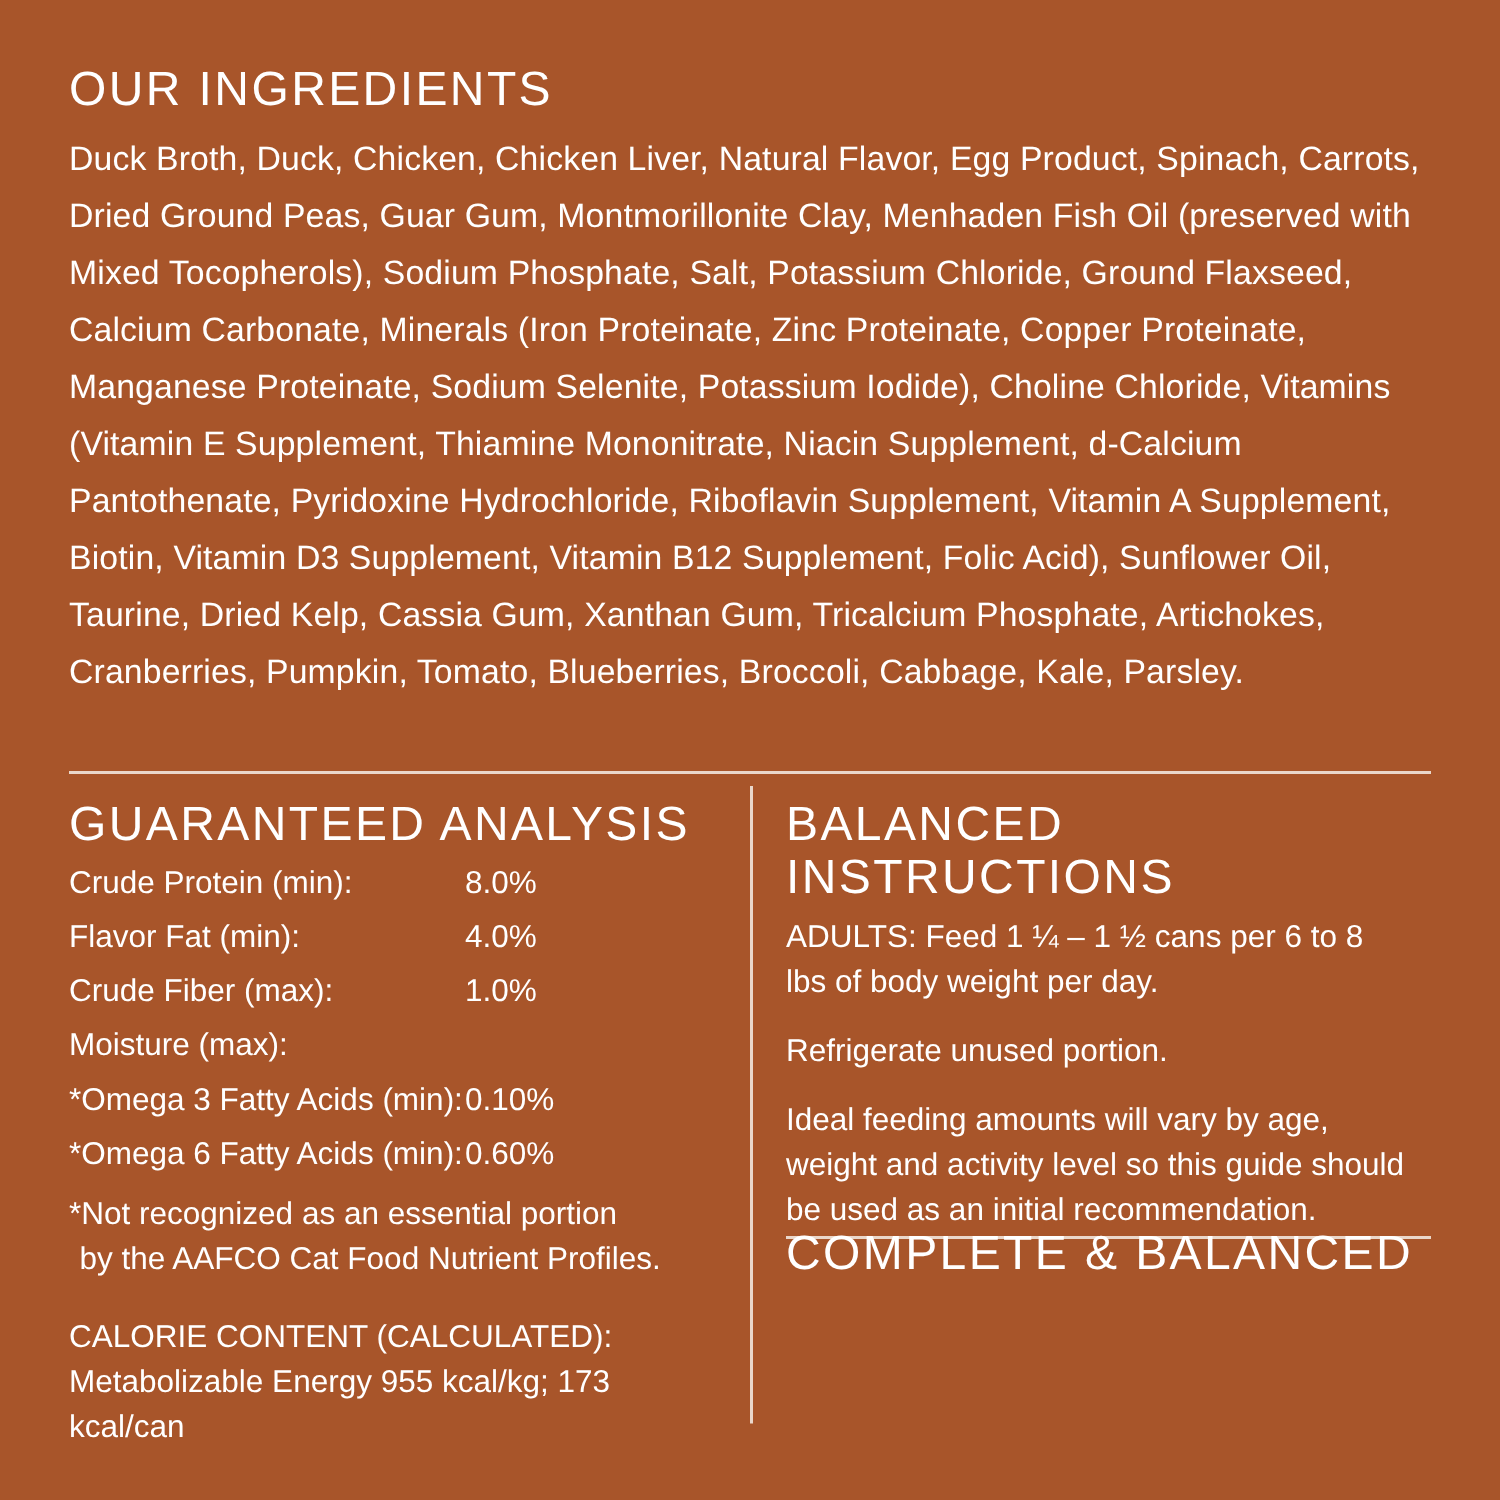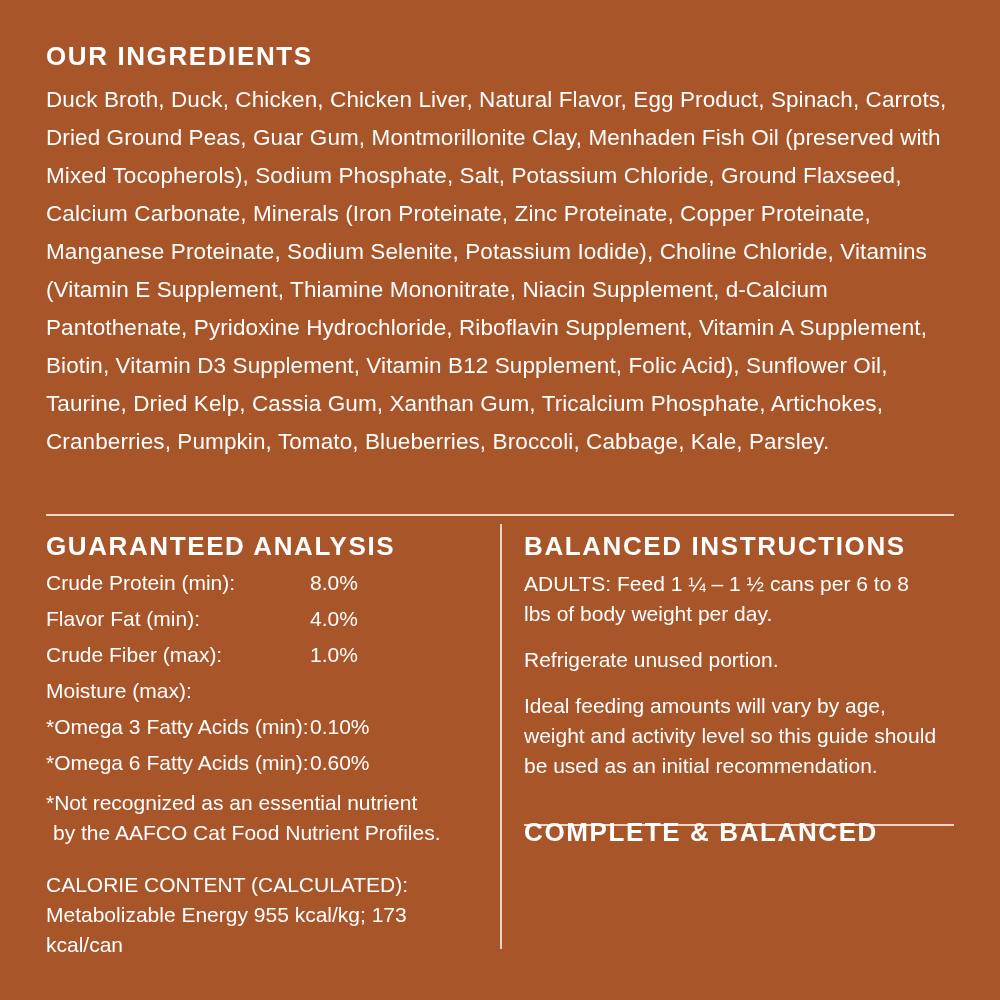--- a/index.html
+++ b/index.html
@@ -15,22 +15,22 @@
     overflow: hidden;
   }
   .page {
     position: relative;
     width: 1000px;
     height: 1000px;
     box-sizing: border-box;
     padding: 40px 46px 30px 46px;
   }
   .section-title {
-    font-size: 26px;
-    font-weight: bold;
+    font-size: 32px;
+    font-weight: normal;
     letter-spacing: 1.6px;
     margin: 0 0 10px 0;
     line-height: 1.1;
   }
   .ingredients-block {
     padding-top: 2px;
   }
   .ingredients-body {
     font-size: 22.5px;
     line-height: 38px;
@@ -174,21 +174,21 @@
         <span class="analysis-label">*Omega 3 Fatty Acids (min):</span>
         <span class="analysis-value">0.10%</span>
       </div>
       <div class="analysis-row">
         <span class="analysis-label">*Omega 6 Fatty Acids (min):</span>
         <span class="analysis-value">0.60%</span>
       </div>
     </div>
 
     <div class="footnote">
-      <span>*Not recognized as an essential nutrient</span>
+      <span>*Not recognized as an essential portion</span>
       <span class="indent">by the AAFCO Cat Food Nutrient Profiles.</span>
     </div>
 
     <div class="calorie">
       <div>CALORIE CONTENT (CALCULATED):</div>
       <div>Metabolizable Energy 955 kcal/kg; 173 kcal/can</div>
     </div>
   </div>
 
   <div class="col-right">

